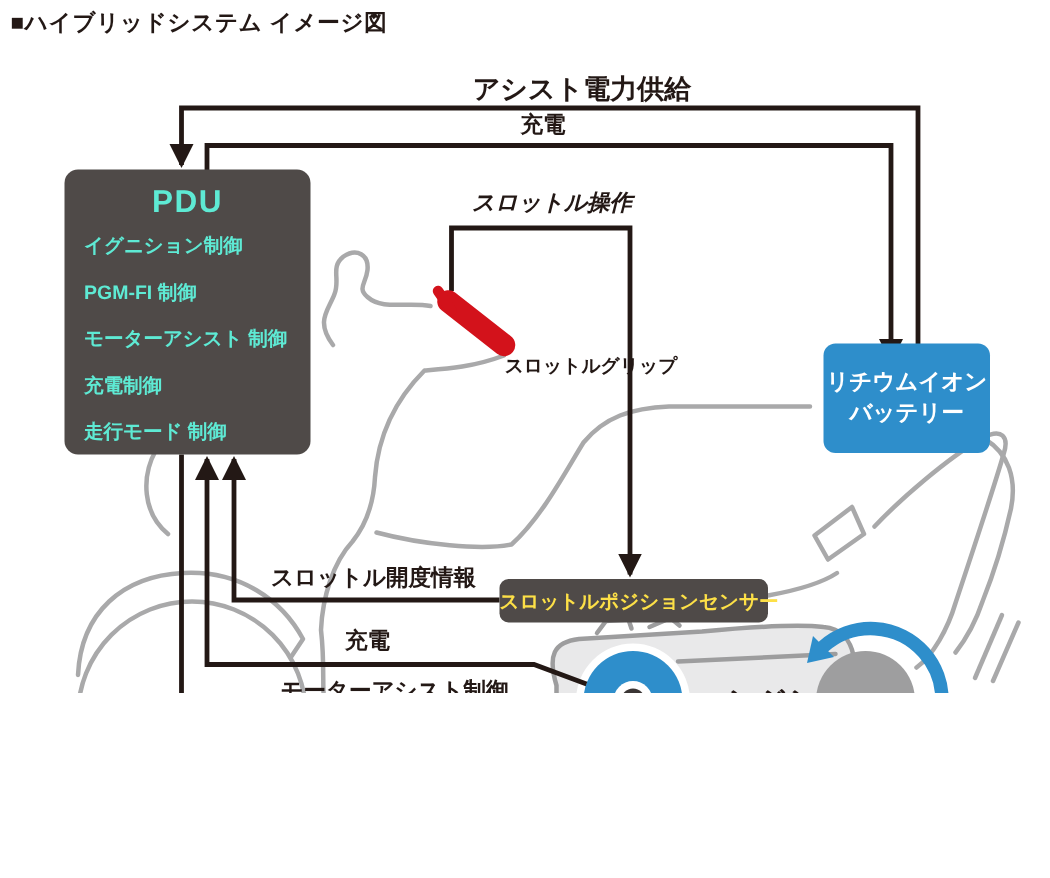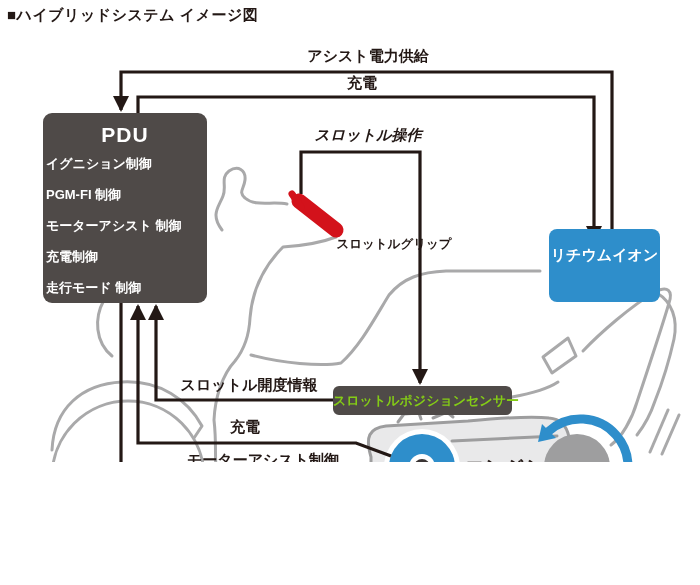--- a/index.html
+++ b/index.html
@@ -8,42 +8,42 @@
   }
   html,body{margin:0;padding:0;background:#fff;}
   body{width:700px;height:585px;font-family:"Liberation Sans","DejaVu Sans",sans-serif;}
   .stage{position:relative;width:700px;height:462px;background:#fff;overflow:hidden;}
   .stage > svg{position:absolute;left:0;top:0;z-index:1;}
 
   .title{position:absolute;left:7px;top:6px;font-size:15px;font-weight:bold;color:var(--line);z-index:3;letter-spacing:0.5px;}
 
   .lbl{position:absolute;font-weight:bold;color:var(--line);white-space:nowrap;z-index:3;}
   .ctr{transform:translateX(-50%);}
-  #lbl-assist{left:368px;top:47px;font-size:15px;}
+  #lbl-assist{left:388px;top:47px;font-size:18px;}
   #lbl-charge-top{left:362px;top:74px;font-size:15px;}
   #lbl-throttle-op{left:368px;top:126px;font-size:15px;font-style:italic;}
   #lbl-grip{left:356px;top:236px;font-size:12.5px;margin-left:38px;}
   #lbl-info{left:249px;top:376px;font-size:15px;}
   #lbl-charge-bot{left:245px;top:418px;font-size:15px;}
   #lbl-motor{left:263px;top:451px;font-size:15px;}
   #lbl-engine{left:506px;top:454px;font-size:19px;letter-spacing:1px;}
   #lbl-acg{left:86px;top:556px;font-size:16px;}
 
   .pdu{position:absolute;left:43px;top:113px;width:164px;height:190px;background:var(--box-dark);
-       border-radius:9px;color:#ffffff;z-index:2;}
+       border-radius:9px;color:#5eead4;z-index:2;}
   .pdu-title{text-align:center;font-size:21px;font-weight:bold;margin-top:9px;letter-spacing:1px;line-height:26px;}
-  .pdu-item{font-size:13px;font-weight:bold;height:31px;line-height:31px;margin-left:3px;white-space:nowrap;}
+  .pdu-item{font-size:13px;font-weight:bold;height:31px;line-height:31px;margin-left:13px;white-space:nowrap;}
 
   .battery{position:absolute;left:549px;top:229px;width:111px;height:73px;background:var(--blue);
            border-radius:8px;color:#fff;text-align:center;font-weight:bold;font-size:15px;
            line-height:21px;padding-top:15px;box-sizing:border-box;z-index:2;}
   .battery span{display:block;}
 
   .sensor{position:absolute;left:333px;top:386px;width:179px;height:29px;background:var(--box-dark);
-          border-radius:6px;color:#84cc16;text-align:center;font-weight:bold;font-size:13px;
+          border-radius:6px;color:#fde047;text-align:center;font-weight:bold;font-size:13px;
           line-height:29px;z-index:2;white-space:nowrap;}
 
   .moto path,.moto circle{fill:none;stroke:var(--body-gray);stroke-width:3;stroke-linecap:round;stroke-linejoin:round;}
   .case{fill:var(--engine-fill);stroke:var(--engine-stroke);stroke-width:3;stroke-linejoin:round;}
   .caseb,.belt{fill:none;stroke:var(--engine-stroke);stroke-width:3;stroke-linecap:round;}
   .pulley{fill:var(--pulley);stroke:none;}
   .rot{fill:none;stroke:var(--blue);stroke-width:9;stroke-linecap:round;}
   .rotah{fill:var(--blue);stroke:none;}
   .flow path{fill:none;stroke:var(--line);stroke-width:3.2;}
   .ptr{fill:none;stroke:var(--line);stroke-width:2.6;}
@@ -122,20 +122,21 @@
     <div class="pdu-title">PDU</div>
     <div class="pdu-item">イグニション制御</div>
     <div class="pdu-item">PGM-FI 制御</div>
     <div class="pdu-item">モーターアシスト 制御</div>
     <div class="pdu-item">充電制御</div>
     <div class="pdu-item">走行モード 制御</div>
   </div>
 
   <div class="battery">
     <span>リチウムイオン</span>
+    <span>バッテリー</span>
   </div>
 
   <div class="sensor">スロットルポジションセンサー</div>
 
   <div class="lbl ctr" id="lbl-assist">アシスト電力供給</div>
   <div class="lbl ctr" id="lbl-charge-top">充電</div>
   <div class="lbl ctr" id="lbl-throttle-op">スロットル操作</div>
   <div class="lbl ctr" id="lbl-grip">スロットルグリップ</div>
   <div class="lbl ctr" id="lbl-info">スロットル開度情報</div>
   <div class="lbl ctr" id="lbl-charge-bot">充電</div>

